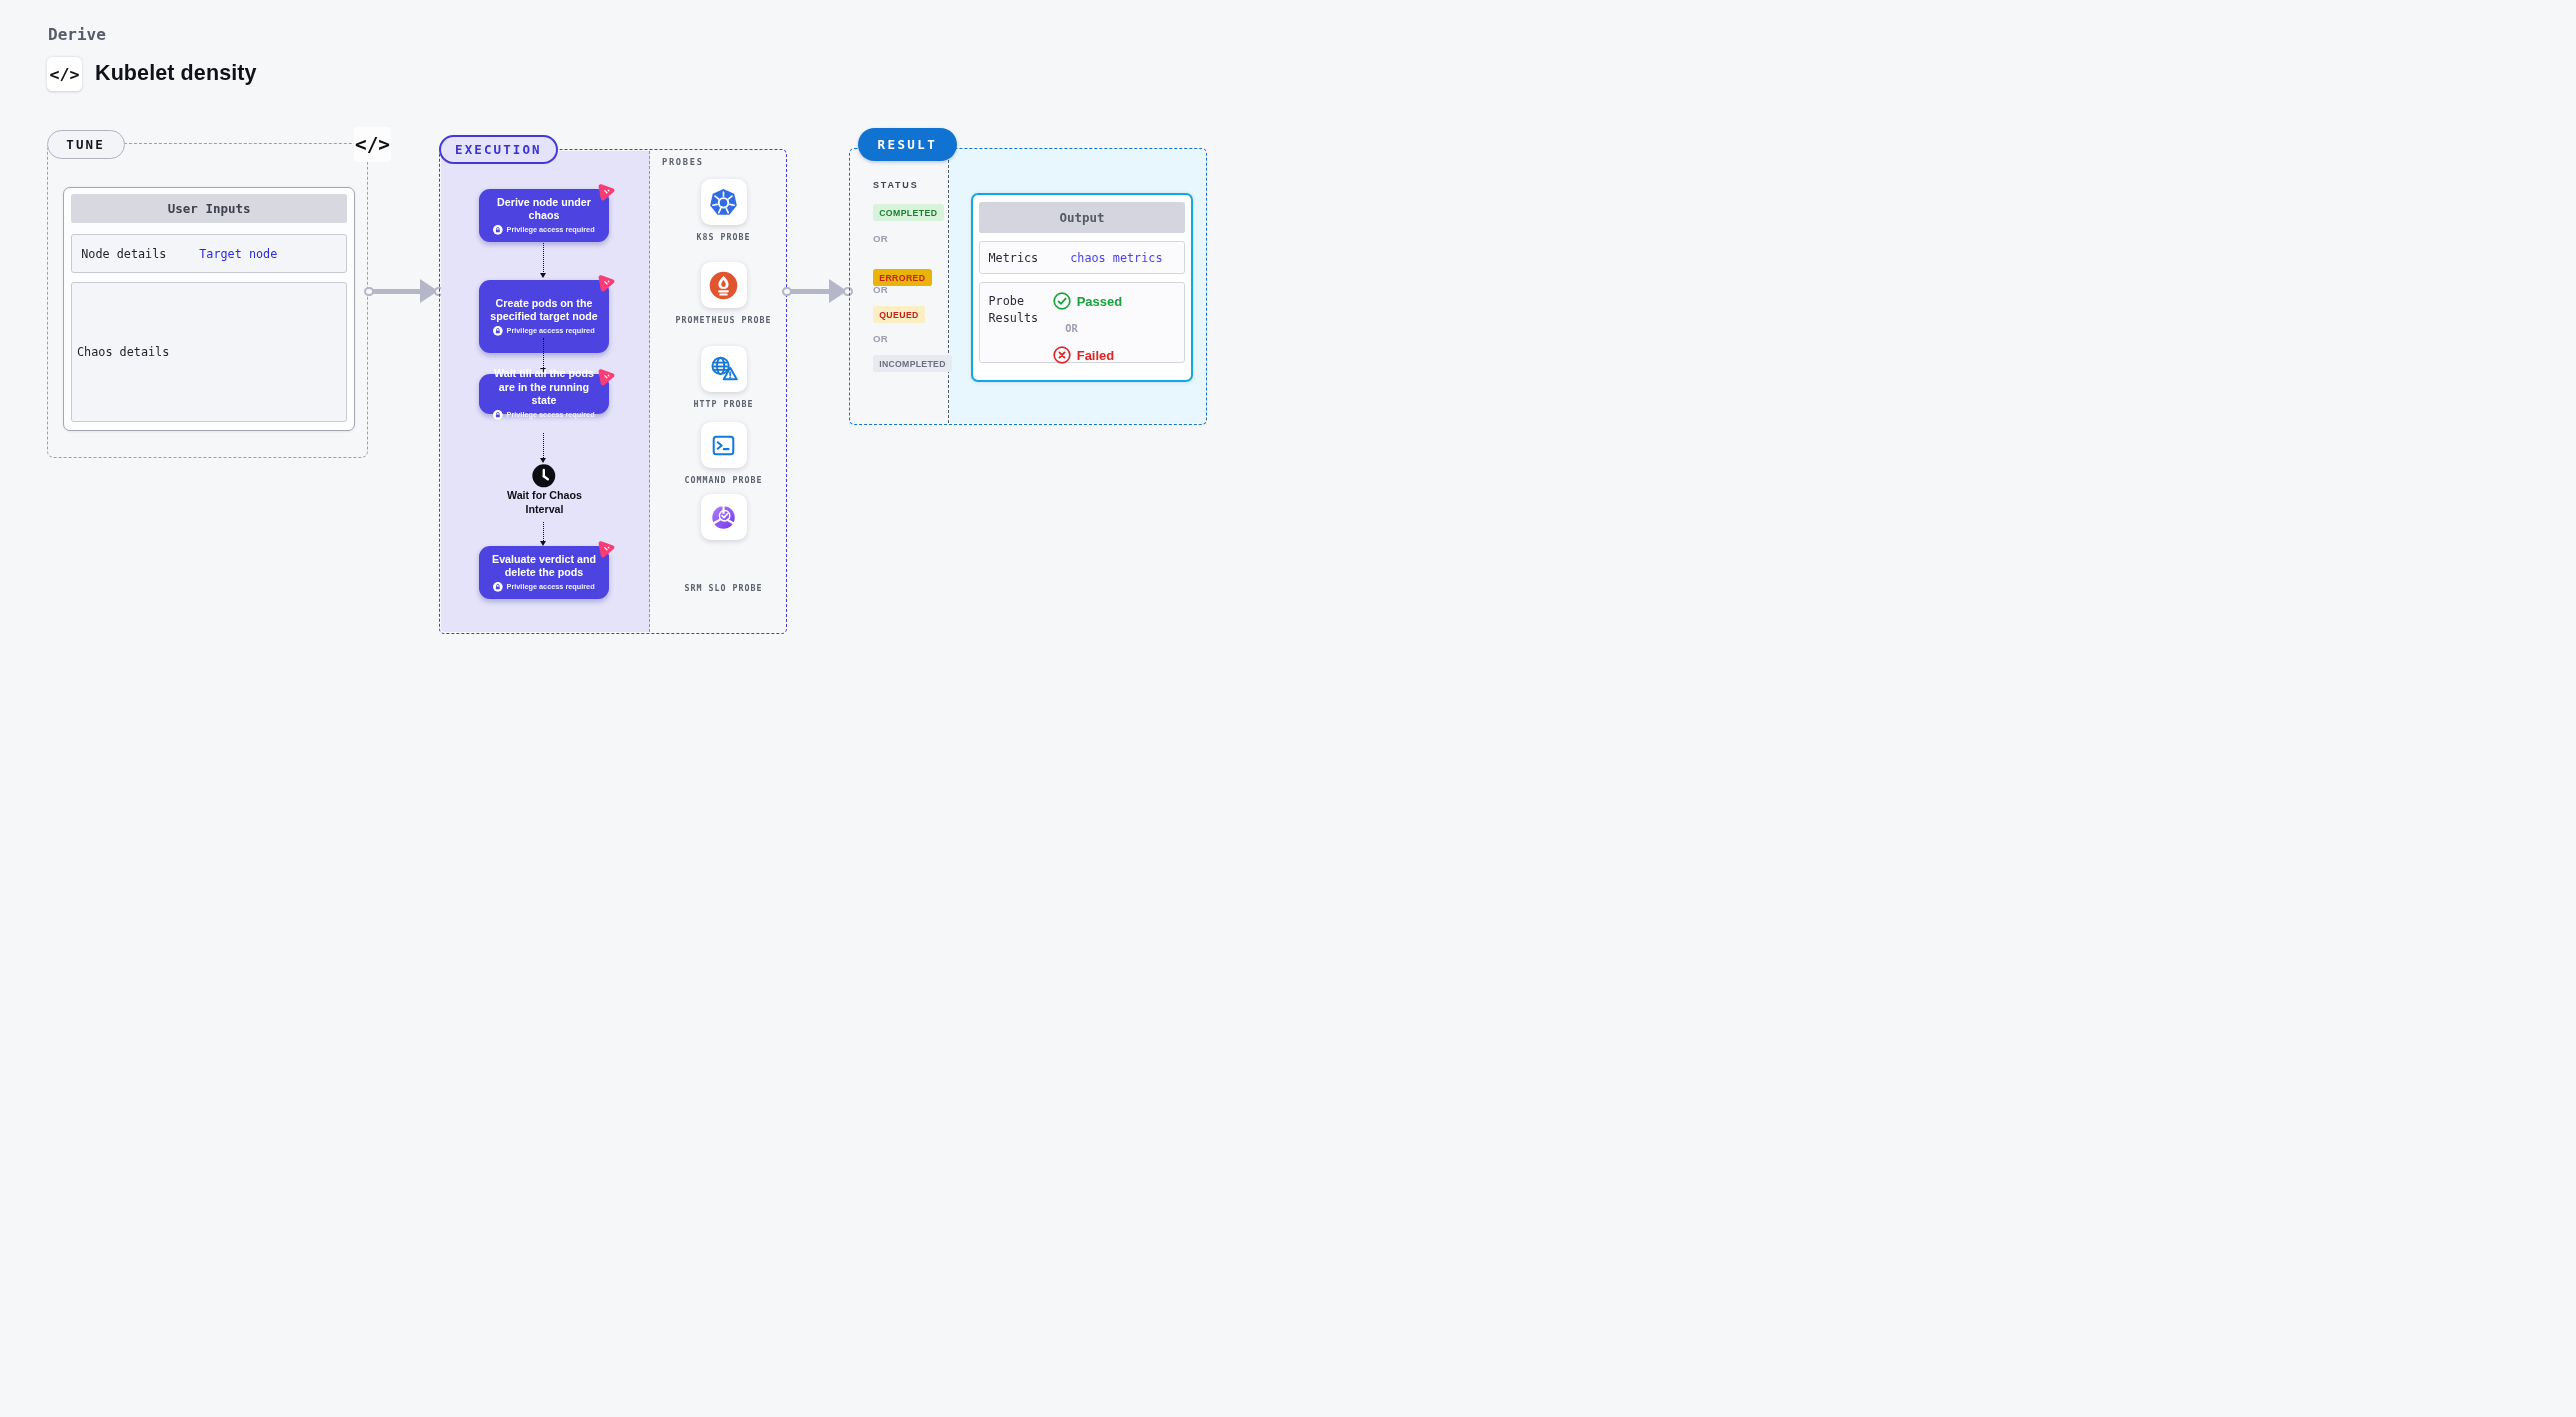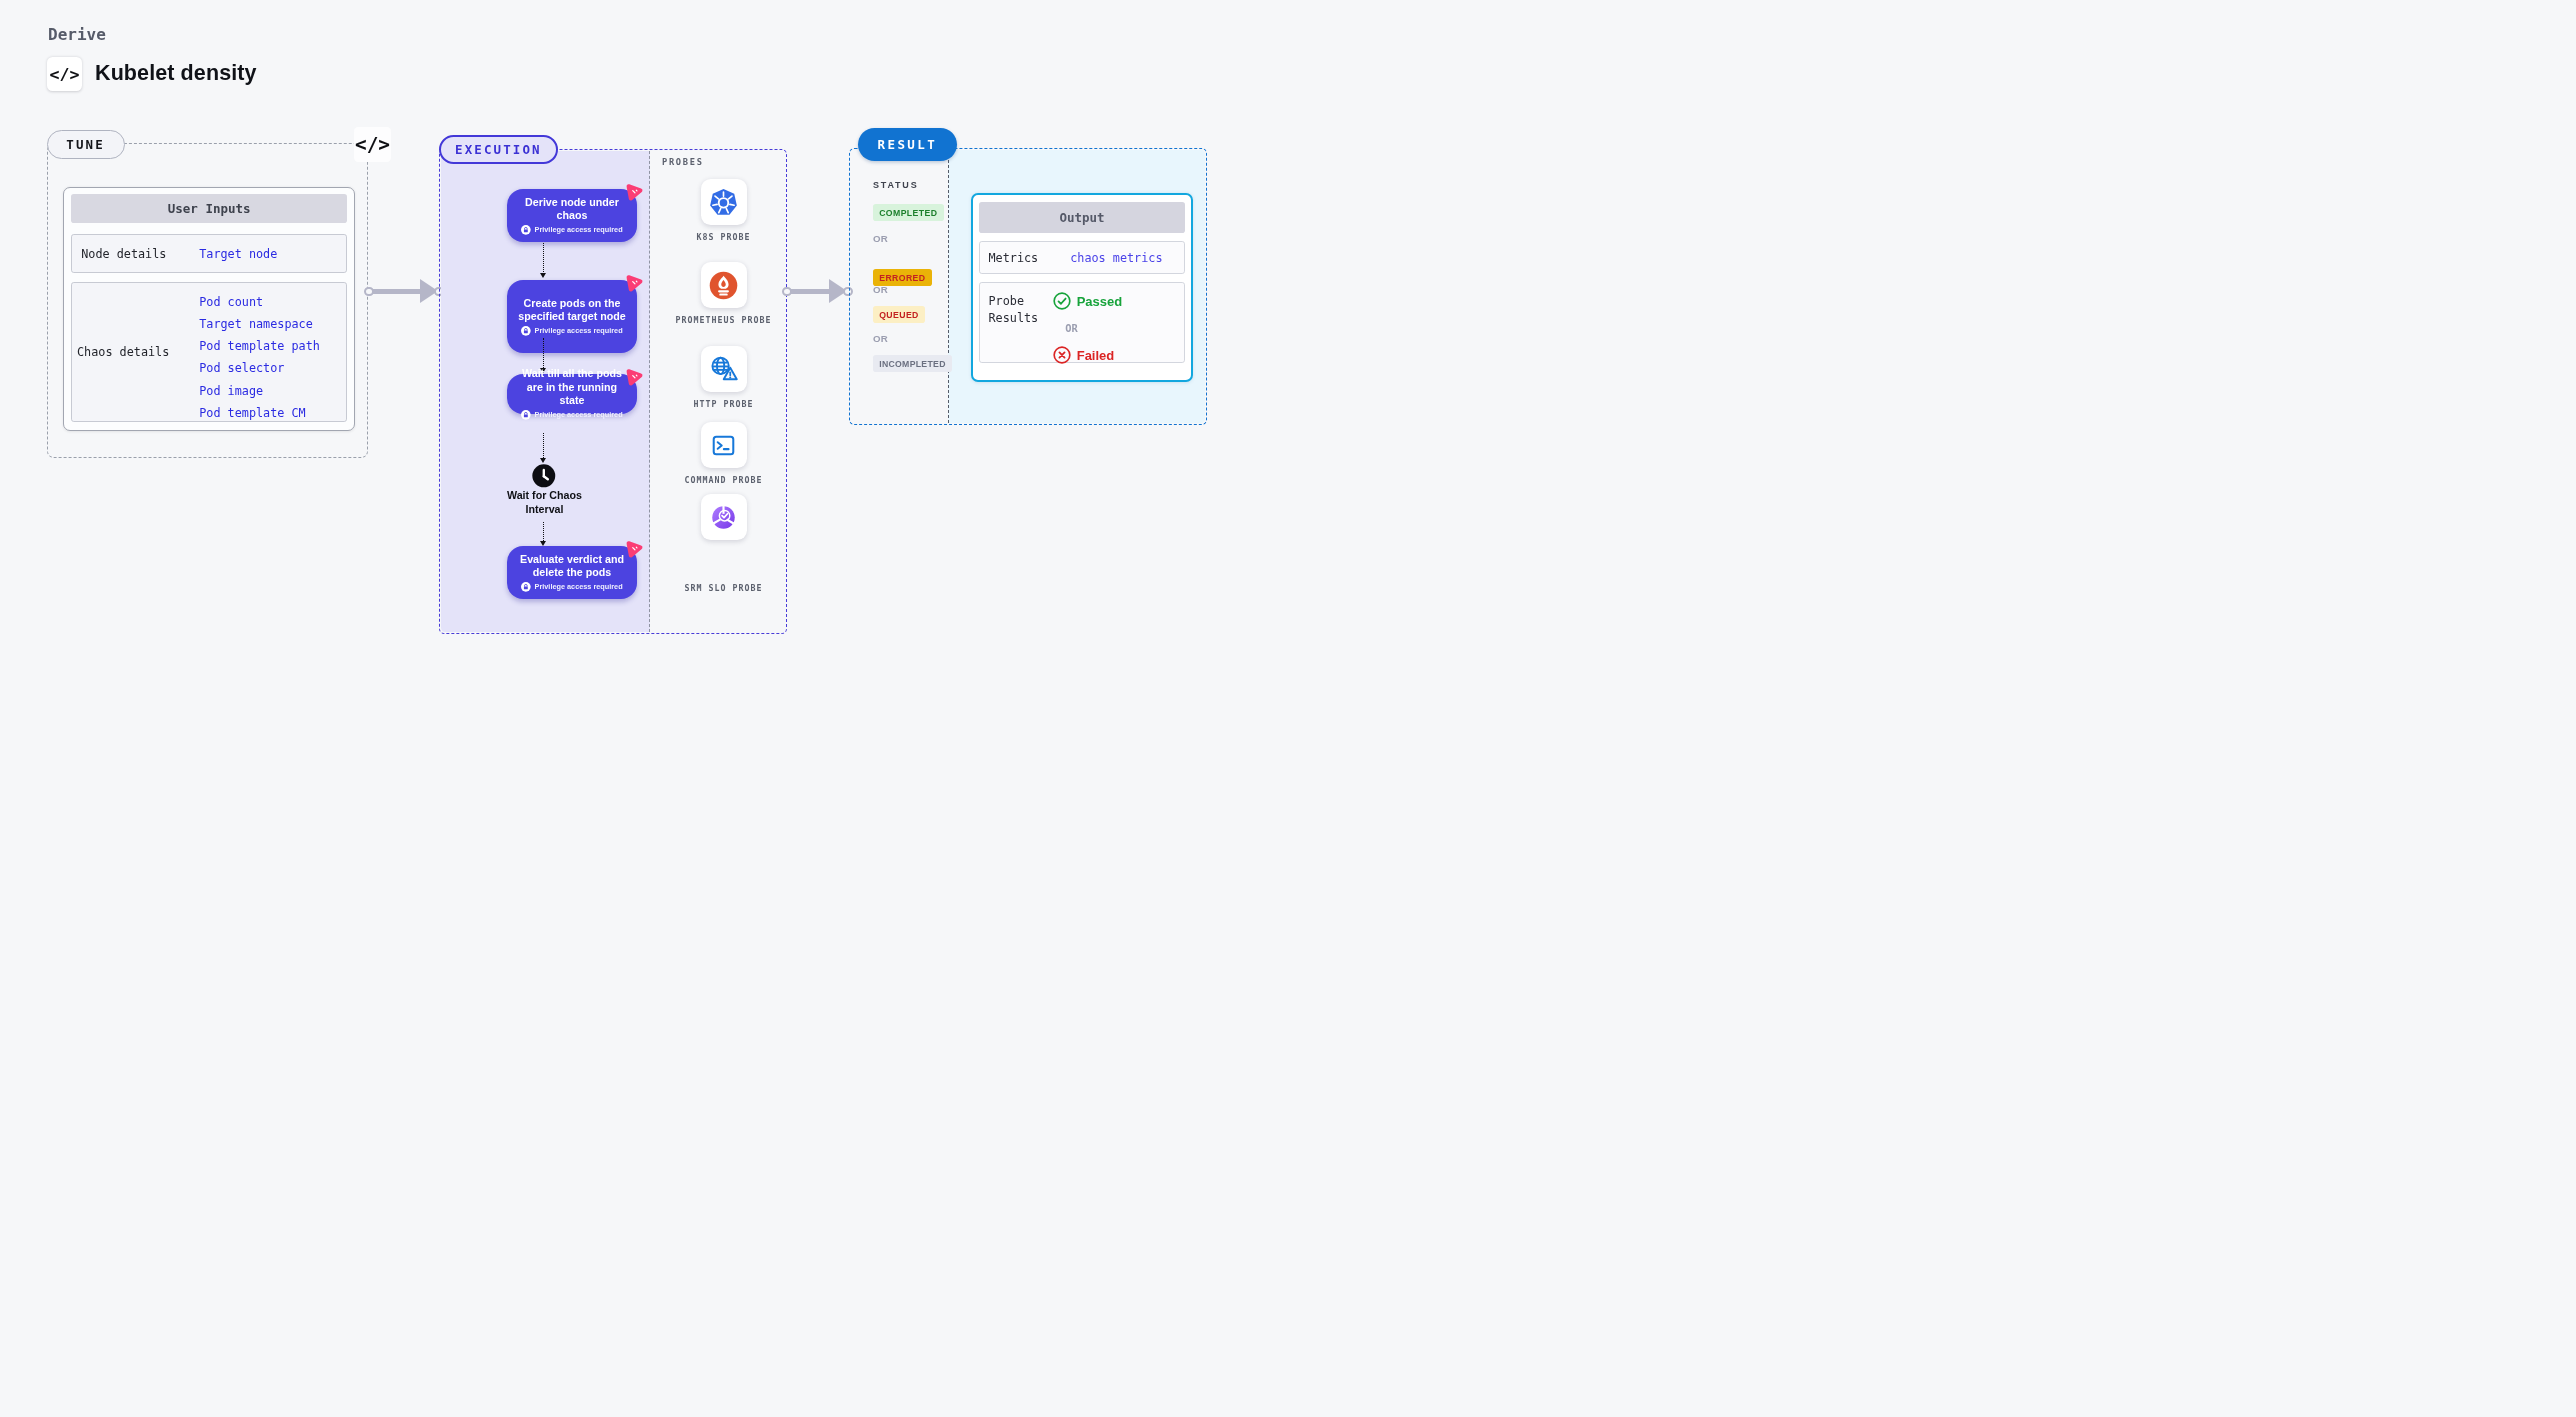--- a/index.html
+++ b/index.html
@@ -61,23 +61,23 @@
 
   
   .exec-box { position:absolute; left:439px; top:149px; width:348px; height:485px;
     border:1.4px dashed #473CD8; border-radius:5.5px; }
   .exec-left-bg { position:absolute; left:0.7px; top:0.7px; bottom:0.7px; width:209px;
     background:#E4E3F9; border-radius:4.2px 0 0 4.2px; }
   .exec-divider { position:absolute; left:209px; top:0.7px; bottom:0.7px; border-left:1.4px dashed #8F93A3; }
   .exec-pill { left:-1.4px; top:-15.2px; height:29px; padding:0 14.5px; background:#E4E3F9;
     border:2.1px solid #4338D8; font-size:12.5px; letter-spacing:2.1px; color:#3B31D4; }
 
-  .step { position:absolute; left:39px; width:130px; background:#4C43E0; border-radius:16px;
+  .step { position:absolute; left:39px; width:130px; background:#4C43E0; border-radius:11px;
     color:#FFFFFF; text-align:center; padding:4.8px 7px 5.5px; display:flex; flex-direction:column;
-    justify-content:center; box-shadow:0 2.8px 5.5px rgba(43,37,150,.28);margin-left:28px; }
+    justify-content:center; box-shadow:0 2.8px 5.5px rgba(43,37,150,.28); }
   .step-title { font-size:10.7px; font-weight:700; line-height:1.22; }
   .priv { display:flex; align-items:center; justify-content:center; gap:3.5px; margin-top:3.5px;
     font-size:7.3px; font-weight:600; color:#EFEFFE; }
   .step1 { top:39px;  height:53px; }
   .step2 { top:130px; height:73px; }
   .step3 { top:224px; height:40px; }
   .step4 { top:396px; height:53px; }
   .badge-pink { position:absolute; top:-7px; right:-5.5px; width:18.7px; height:18.7px; transform:rotate(6deg); }
 
   .vdot { position:absolute; left:103px; border-left:1.5px dotted #101014; }
@@ -156,28 +156,20 @@
     <div class="ui-card">
       <div class="ui-header">User Inputs</div>
 
       <div class="ui-row ui-row1">
         <span class="ui-label">Node details</span>
         <span class="blue-link">Target node</span>
       </div>
 
       <div class="ui-row ui-row2">
         <span class="ui-label">Chaos details</span>
-        <div class="link-col">
-          <span class="blue-link">Pod count</span>
-          <span class="blue-link">Target namespace</span>
-          <span class="blue-link">Pod template path</span>
-          <span class="blue-link">Pod selector</span>
-          <span class="blue-link">Pod image</span>
-          <span class="blue-link">Pod template CM</span>
-        </div>
       </div>
     </div>
   </div>
 
   <div class="h-arrow arrow1">
     <span class="ha-line"></span>
     <span class="ha-tri"></span>
     <span class="ha-dot start"></span>
     <span class="ha-dot end"></span>
   </div>

